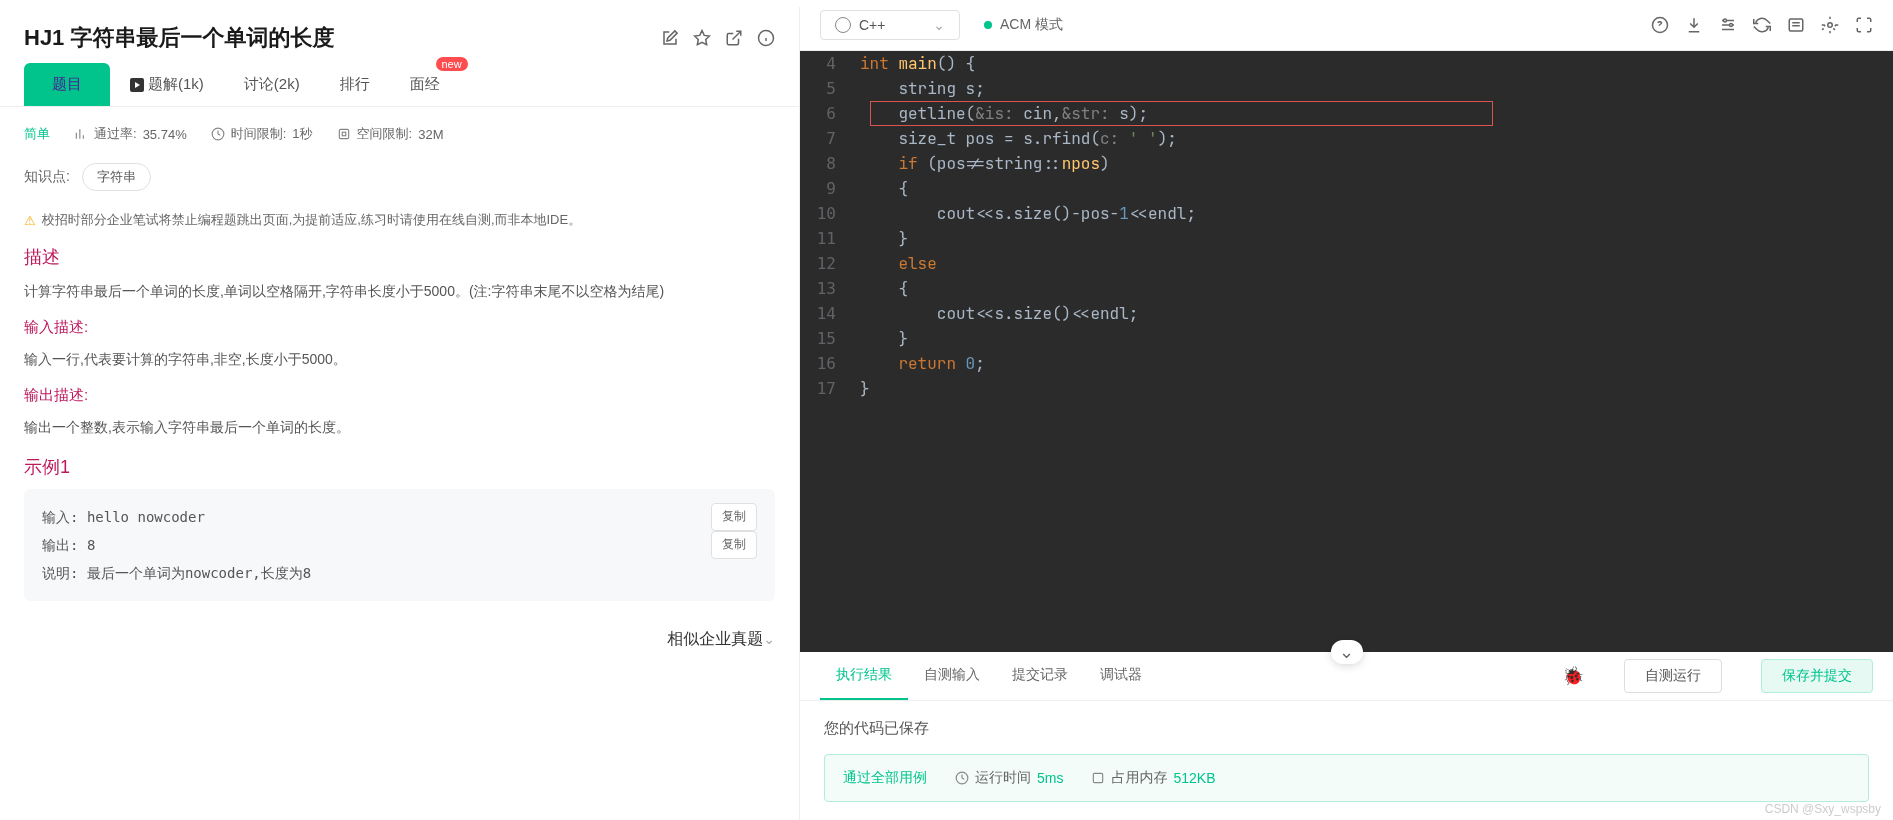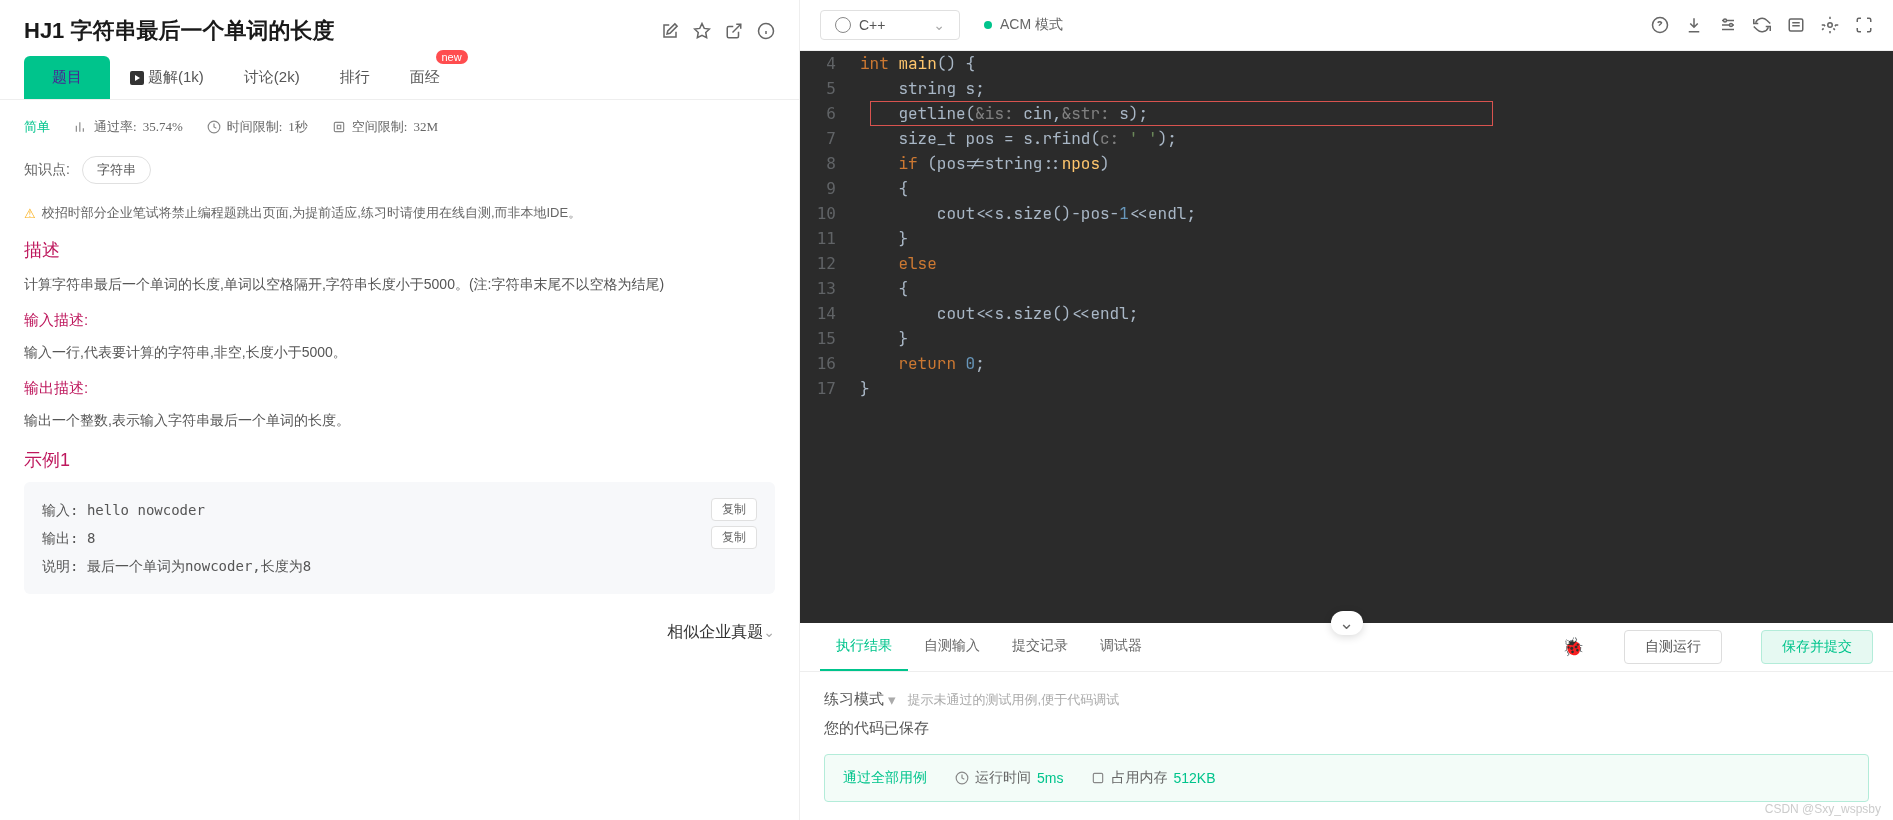--- a/index.html
+++ b/index.html
@@ -1,56 +1,56 @@
 <!DOCTYPE html>
 <html><head>
   <meta charset="utf-8">
   <style>
     * { margin: 0; padding: 0; box-sizing: border-box; }
     body { font-family: -apple-system, BlinkMacSystemFont, "Segoe UI", "PingFang SC", "Microsoft YaHei", sans-serif; background: #fff; color: #333; font-size: 14px; }
     .container { display: flex; width: 1893px; height: 820px; }
-    .left-panel { width: 800px; background: #fff; overflow-y: auto; border-right: 1px solid #eee; padding-bottom: 4px; }
+    .left-panel { width: 800px; background: #fff; overflow-y: auto; border-right: 1px solid #eee; padding-bottom: 4px; margin-top: 7px; }
     .right-panel { flex: 1; display: flex; flex-direction: column; background: #fff; position: relative; }
     
     
     .problem-header { display: flex; justify-content: space-between; align-items: center; padding: 16px 24px 10px; }
     .problem-title { font-size: 22px; font-weight: 600; color: #1a1a1a; }
     .header-icons { display: flex; gap: 14px; }
     .header-icon { width: 18px; height: 18px; cursor: pointer; color: #666; display: flex; align-items: center; justify-content: center; }
     
     
     .tabs { display: flex; padding: 0 24px; border-bottom: 1px solid #eee; position: relative; }
     .tab { padding: 12px 20px; cursor: pointer; color: #555; font-size: 15px; display: flex; align-items: center; gap: 4px; position: relative; }
     .tab.active { background: #00c48c; color: #4c1d95; border-radius: 6px 6px 0 0; font-weight: 500; padding: 12px 28px; }
     .tab-play-icon { width: 14px; height: 14px; background: #333; border-radius: 2px; display: inline-flex; align-items: center; justify-content: center; }
     .tab-play-icon::before { content: ''; border-left: 5px solid #fff; border-top: 3px solid transparent; border-bottom: 3px solid transparent; margin-left: 1px; }
     .new-badge { background: #ff4d4f; color: #fff; font-size: 11px; padding: 1px 6px; border-radius: 8px; position: absolute; top: -6px; right: -8px; }
     
     
     .problem-meta { display: flex; gap: 24px; padding: 18px 24px 12px; align-items: center; font-size: 13px; color: #666; }
     .difficulty { color: #00c48c; font-weight: 500; }
-    .meta-item { display: flex; align-items: center; gap: 6px; font-family: Liberation Serif, serif; }
+    .meta-item { display: flex; align-items: center; gap: 6px; }
     .meta-icon { width: 14px; height: 14px; }
     
     
     .knowledge-row { display: flex; align-items: center; gap: 12px; padding: 8px 24px 16px; color: #666; font-size: 14px; }
     .tag { padding: 4px 14px; border: 1px solid #e0e0e0; border-radius: 16px; font-size: 13px; color: #555; }
     
     
     .warning { padding: 4px 24px 16px; font-size: 13px; color: #666; display: flex; align-items: center; gap: 6px; }
     .warn-icon { color: #faad14; }
     
     
     .section { padding: 0 24px; margin-bottom: 14px; }
     .section-header { font-size: 18px; font-weight: 400; color: #be185d; margin-bottom: 10px; }
     .section-body { font-size: 14px; color: #555; line-height: 1.8; }
     
     
     .example-box { background: #f7f8fa; border-radius: 6px; padding: 14px 18px; margin-top: 10px; font-family: "Consolas", monospace; font-size: 14px; color: #555; line-height: 2; }
-    .example-row { display: flex; justify-content: space-between; align-items: center; }
+    .example-row { display: flex; justify-content: space-between; }
     .copy-btn { background: #fff; border: 1px solid #e0e0e0; border-radius: 4px; padding: 2px 10px; font-size: 12px; cursor: pointer; color: #666; font-family: sans-serif; }
     
     
     .similar-row { display: flex; justify-content: flex-end; align-items: center; padding: 14px 24px; cursor: pointer; }
     .chevron { color: #aaa; }
     
     
     .editor-toolbar { display: flex; justify-content: space-between; align-items: center; padding: 10px 20px; border-bottom: 1px solid #eee; }
     .toolbar-left { display: flex; align-items: center; gap: 24px; }
     .lang-select { display: flex; align-items: center; gap: 10px; border: 1px solid #e0e0e0; border-radius: 4px; padding: 6px 14px; cursor: pointer; color: #555; min-width: 140px; justify-content: space-between; }
@@ -362,25 +362,20 @@
         <div class="result-tab">调试器</div>
       </div>
       <div class="result-tabs-right">
         <span class="bug-icon">🐞</span>
         <button class="btn">自测运行</button>
         <button class="btn btn-primary">保存并提交</button>
       </div>
     </div>
 
     <div class="result-body">
-      <div class="practice-mode">
-        <span style="font-weight:500;">练习模式</span>
-        <span style="color:#aaa;cursor:pointer;">▾</span>
-        <span class="mode-hint" style="margin-left:8px;">提示未通过的测试用例,便于代码调试</span>
-      </div>
       <div class="save-msg">您的代码已保存</div>
       <div class="pass-box">
         <span class="pass-text">通过全部用例</span>
         <span class="stat-item">
             <svg width="14" height="14" viewBox="0 0 24 24" fill="none" stroke="#888" stroke-width="2">
               <circle cx="12" cy="12" r="10"></circle>
               <polyline points="12 6 12 12 16 14"></polyline>
             </svg>
             <span>运行时间</span> 
             <span class="stat-value">5ms</span>

